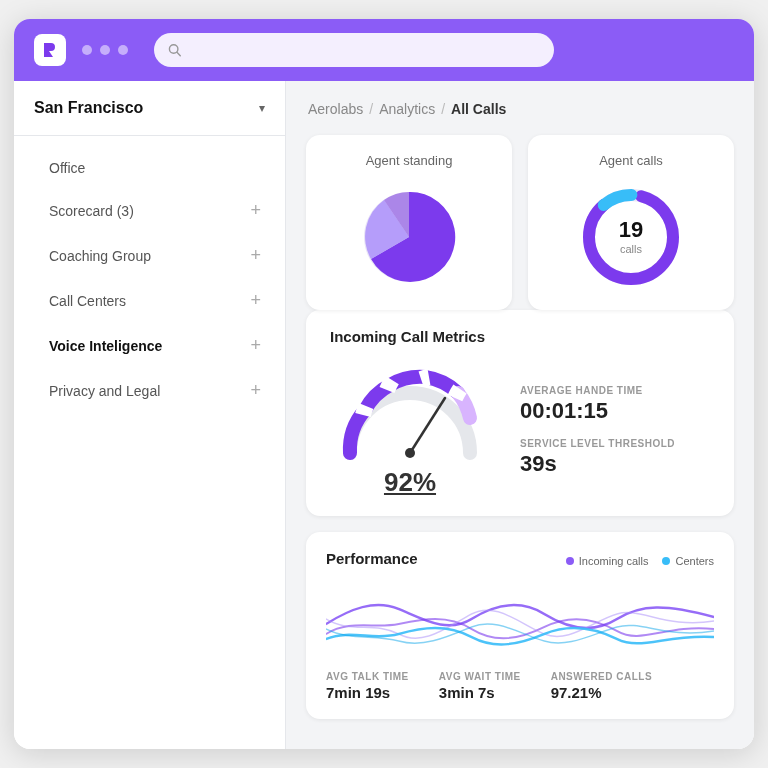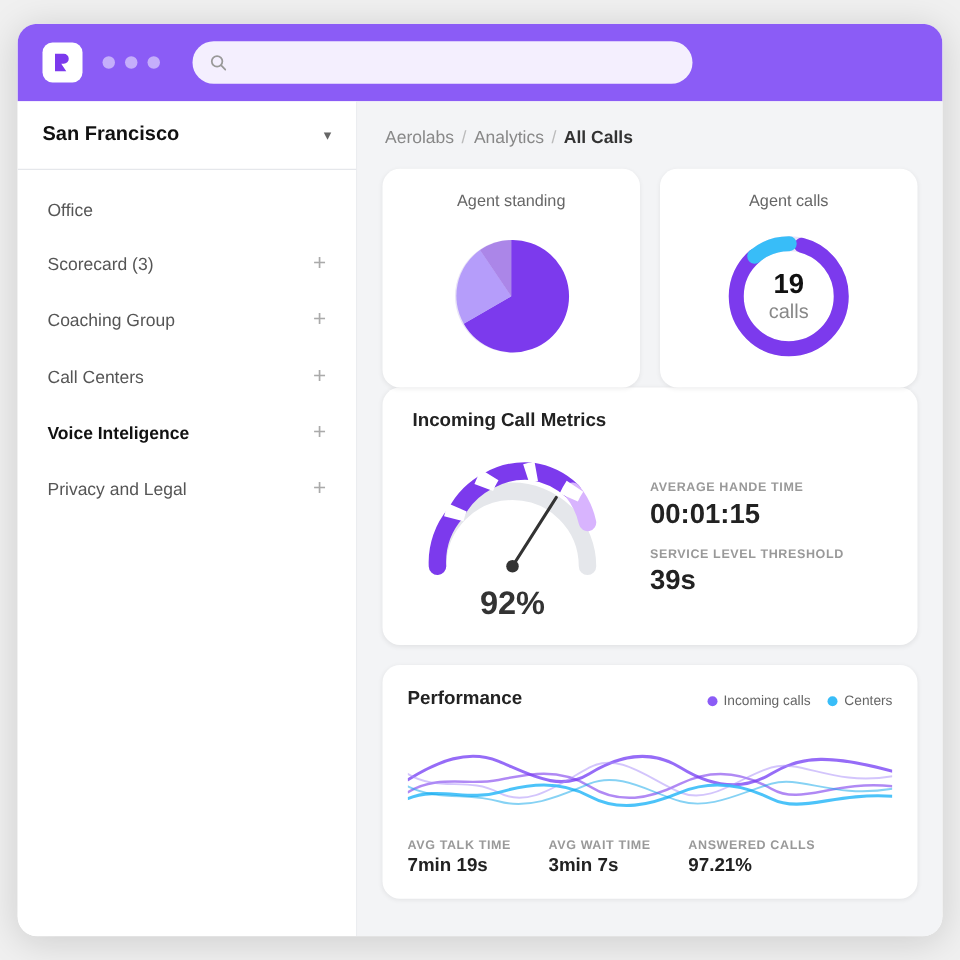--- a/index.html
+++ b/index.html
@@ -113,20 +113,21 @@
       padding: 12px 0;
     }
     .sidebar-item {
       display: flex;
       align-items: center;
       justify-content: space-between;
       padding: 12px 24px;
       cursor: pointer;
       font-size: 14px;
       color: #555;
+      margin-left: 11px;
     }
     .sidebar-item.bold { font-weight: 700; color: #111; }
     .sidebar-item .plus {
       color: #aaa;
       font-size: 18px;
       font-weight: 300;
     }
     
     .content-area {
       flex: 1;
@@ -193,21 +194,21 @@
       transform: translate(-50%, -50%);
       text-align: center;
       line-height: 1.2;
     }
     .donut-number {
       font-size: 22px;
       font-weight: 700;
       color: #111;
     }
     .donut-label {
-      font-size: 16px;
+      font-size: 11px;
       color: #888;
     }
     
     .metrics-card {
       background: #fff;
       border-radius: 14px;
       box-shadow: 0 1px 4px rgba(0,0,0,0.07);
       padding: 18px 24px;
       margin-bottom: 16px;
     }
@@ -226,20 +227,21 @@
       display: flex;
       flex-direction: column;
       align-items: center;
       gap: 4px;
       flex-shrink: 0;
     }
     .gauge-pct {
       font-size: 26px;
       font-weight: 700;
       color: #333;
+      text-decoration: underline;
     }
     .metrics-right {
       display: flex;
       flex-direction: column;
       gap: 14px;
     }
     .metric-item {}
     .metric-label {
       font-size: 10px;
       font-weight: 600;

